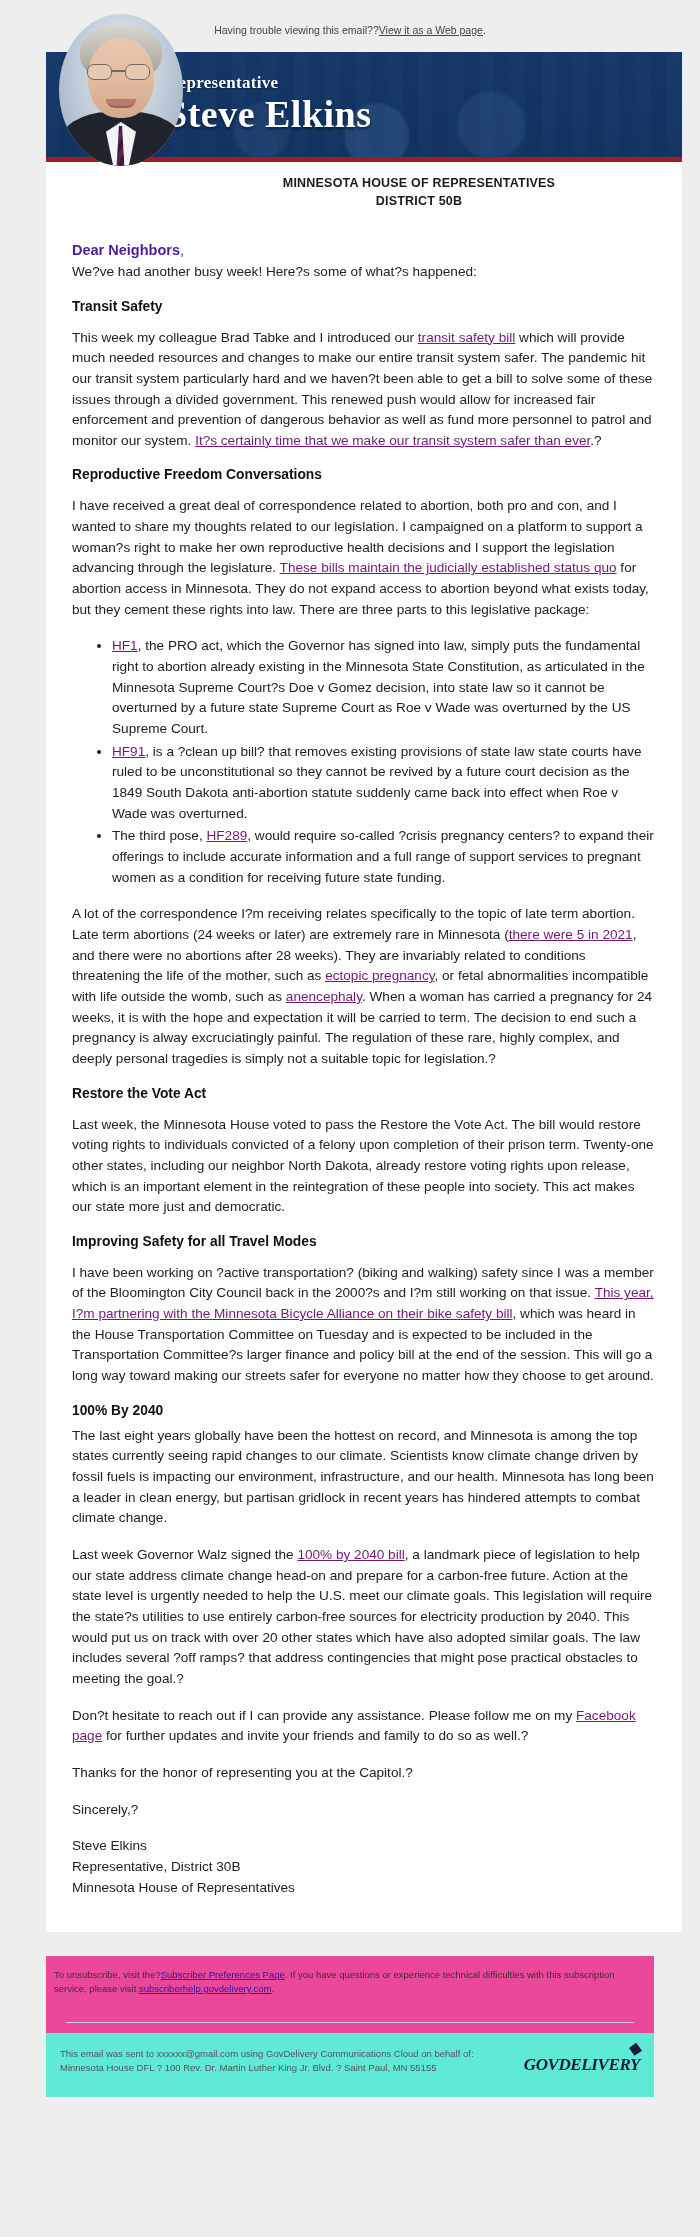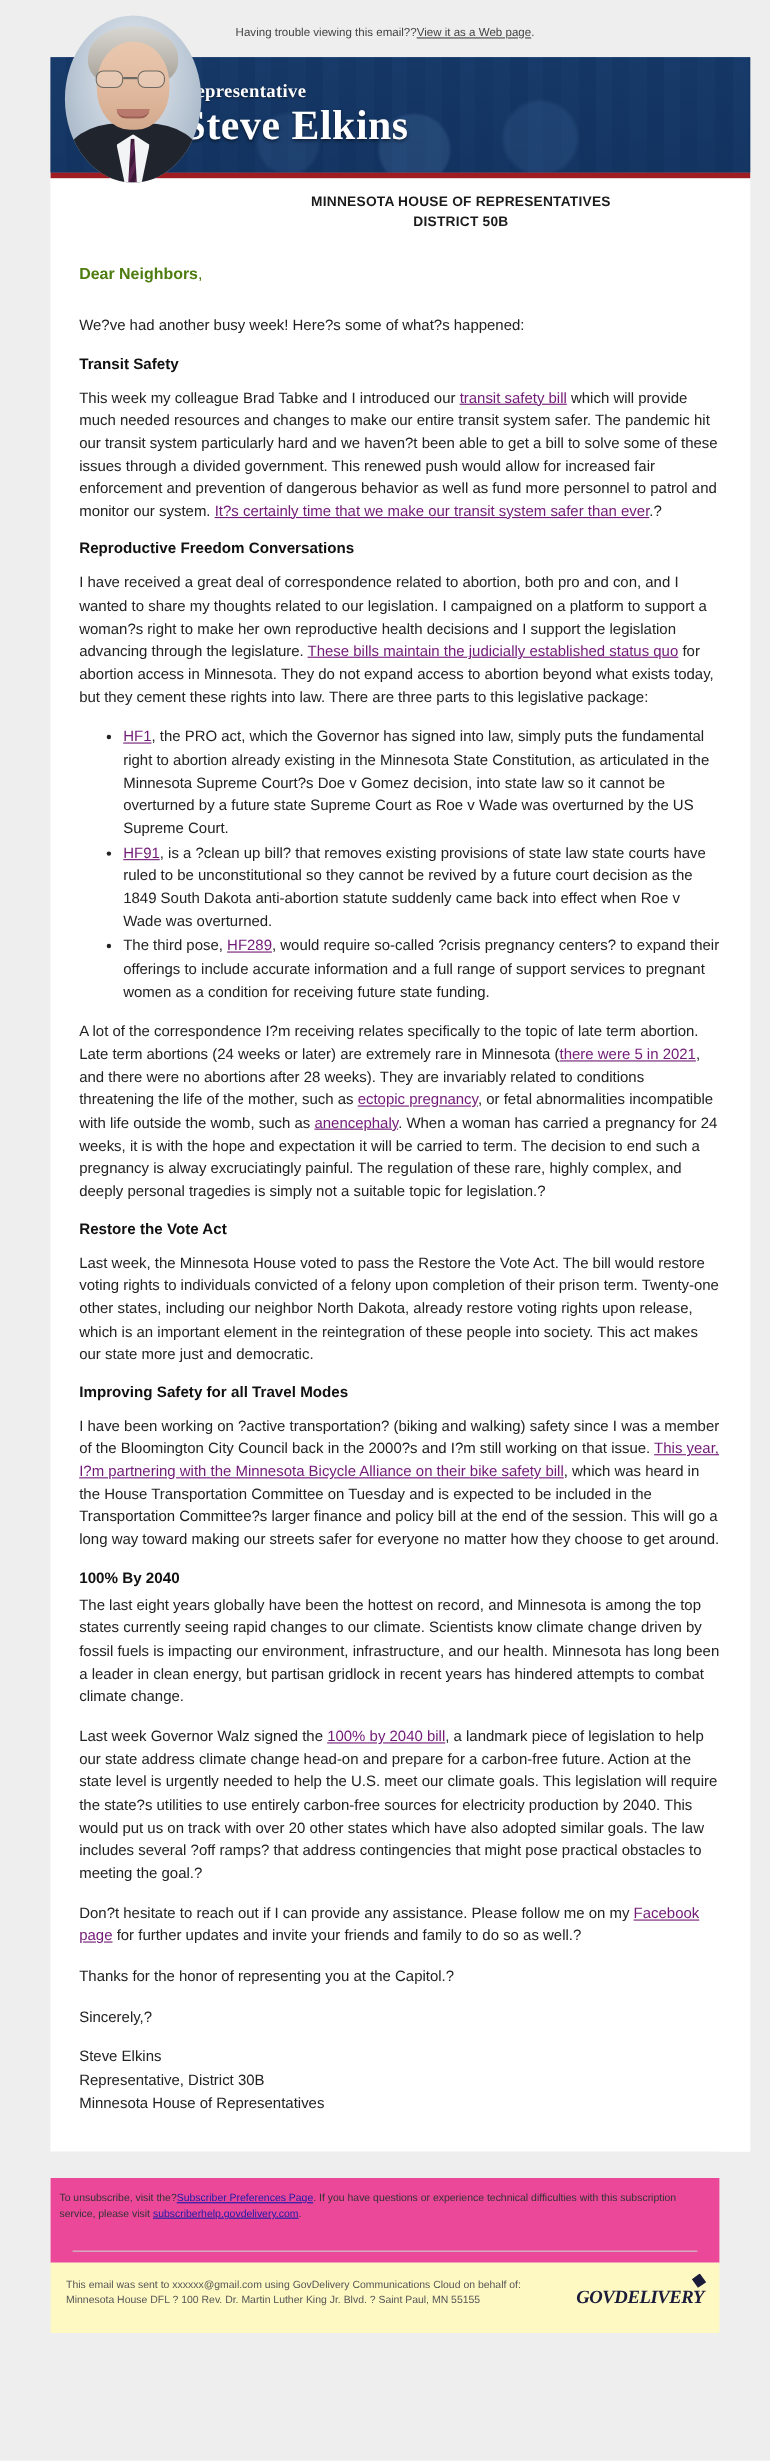--- a/index.html
+++ b/index.html
@@ -168,22 +168,22 @@
   }
 
   
   .body-wrap {
     padding: 22px 26px 34px 26px;
     background: #ffffff;
   }
   .greeting {
     font-size: 14.5px;
     font-weight: bold;
-    color: #4d7c0f;
-    margin: 0 0 28px 0;
+    color: #4c1d95;
+    margin: 0 0 4px 0;
   }
   .greeting .comma { font-weight: normal; }
   p.para {
     font-size: 13.6px;
     line-height: 1.52;
     color: #222222;
     margin: 0 0 16px 0;
   }
   h3.section {
     font-size: 13.8px;
@@ -222,21 +222,21 @@
     line-height: 1.45;
     color: #333333;
   }
   .footer-unsub a { color: #1a1aa8; text-decoration: underline; }
   .footer-divider {
     height: 1px;
     background: #cccccc;
     margin: 26px 12px 0 12px;
   }
   .footer-sent {
-    background: #fef9c3;
+    background: #5eead4;
     padding: 14px 14px 22px 14px;
     display: flex;
     align-items: flex-start;
     justify-content: space-between;
     gap: 10px;
   }
   .footer-sent .txt {
     font-size: 9.5px;
     line-height: 1.5;
     color: #555555;

